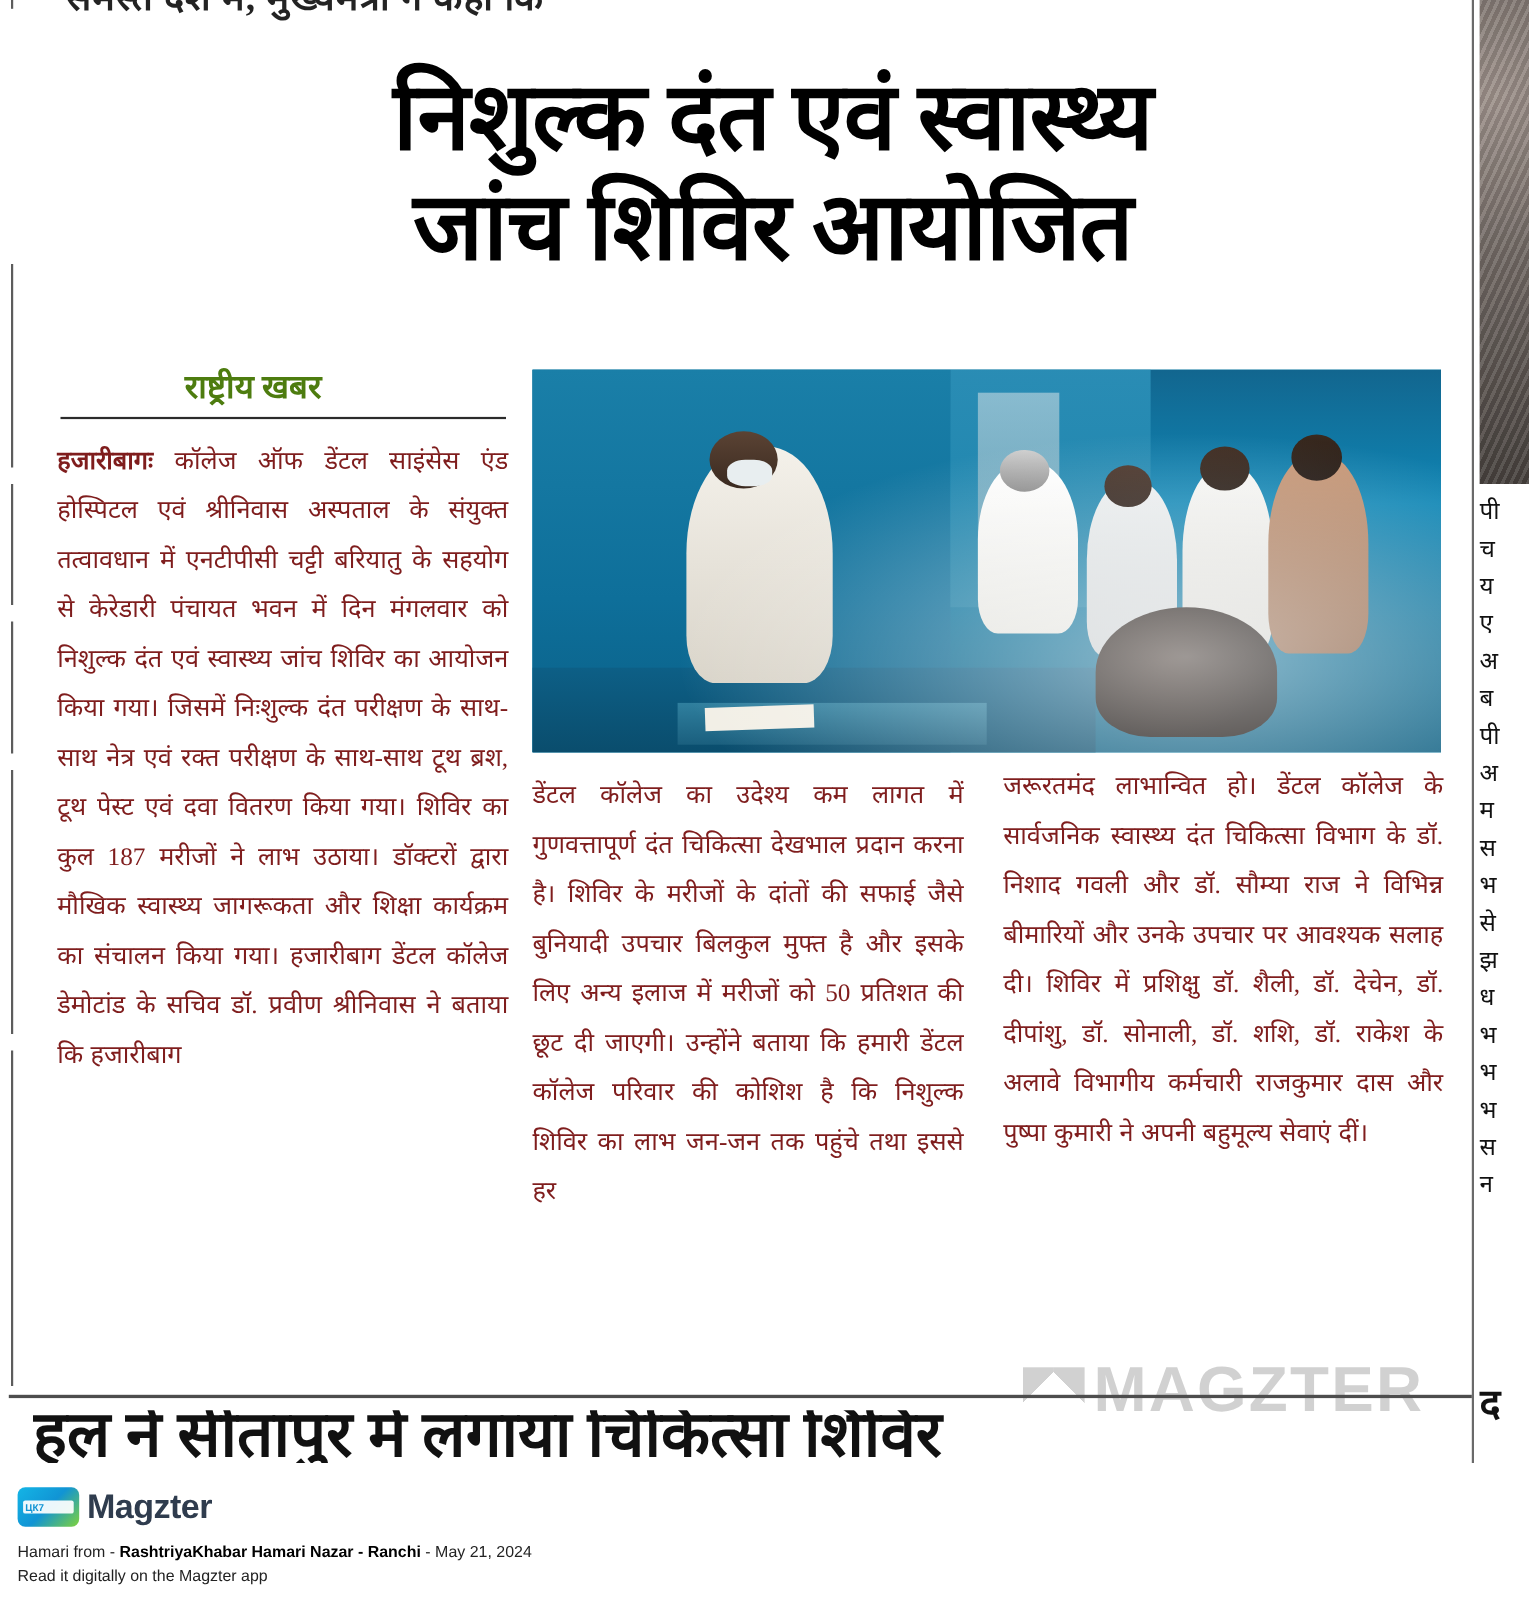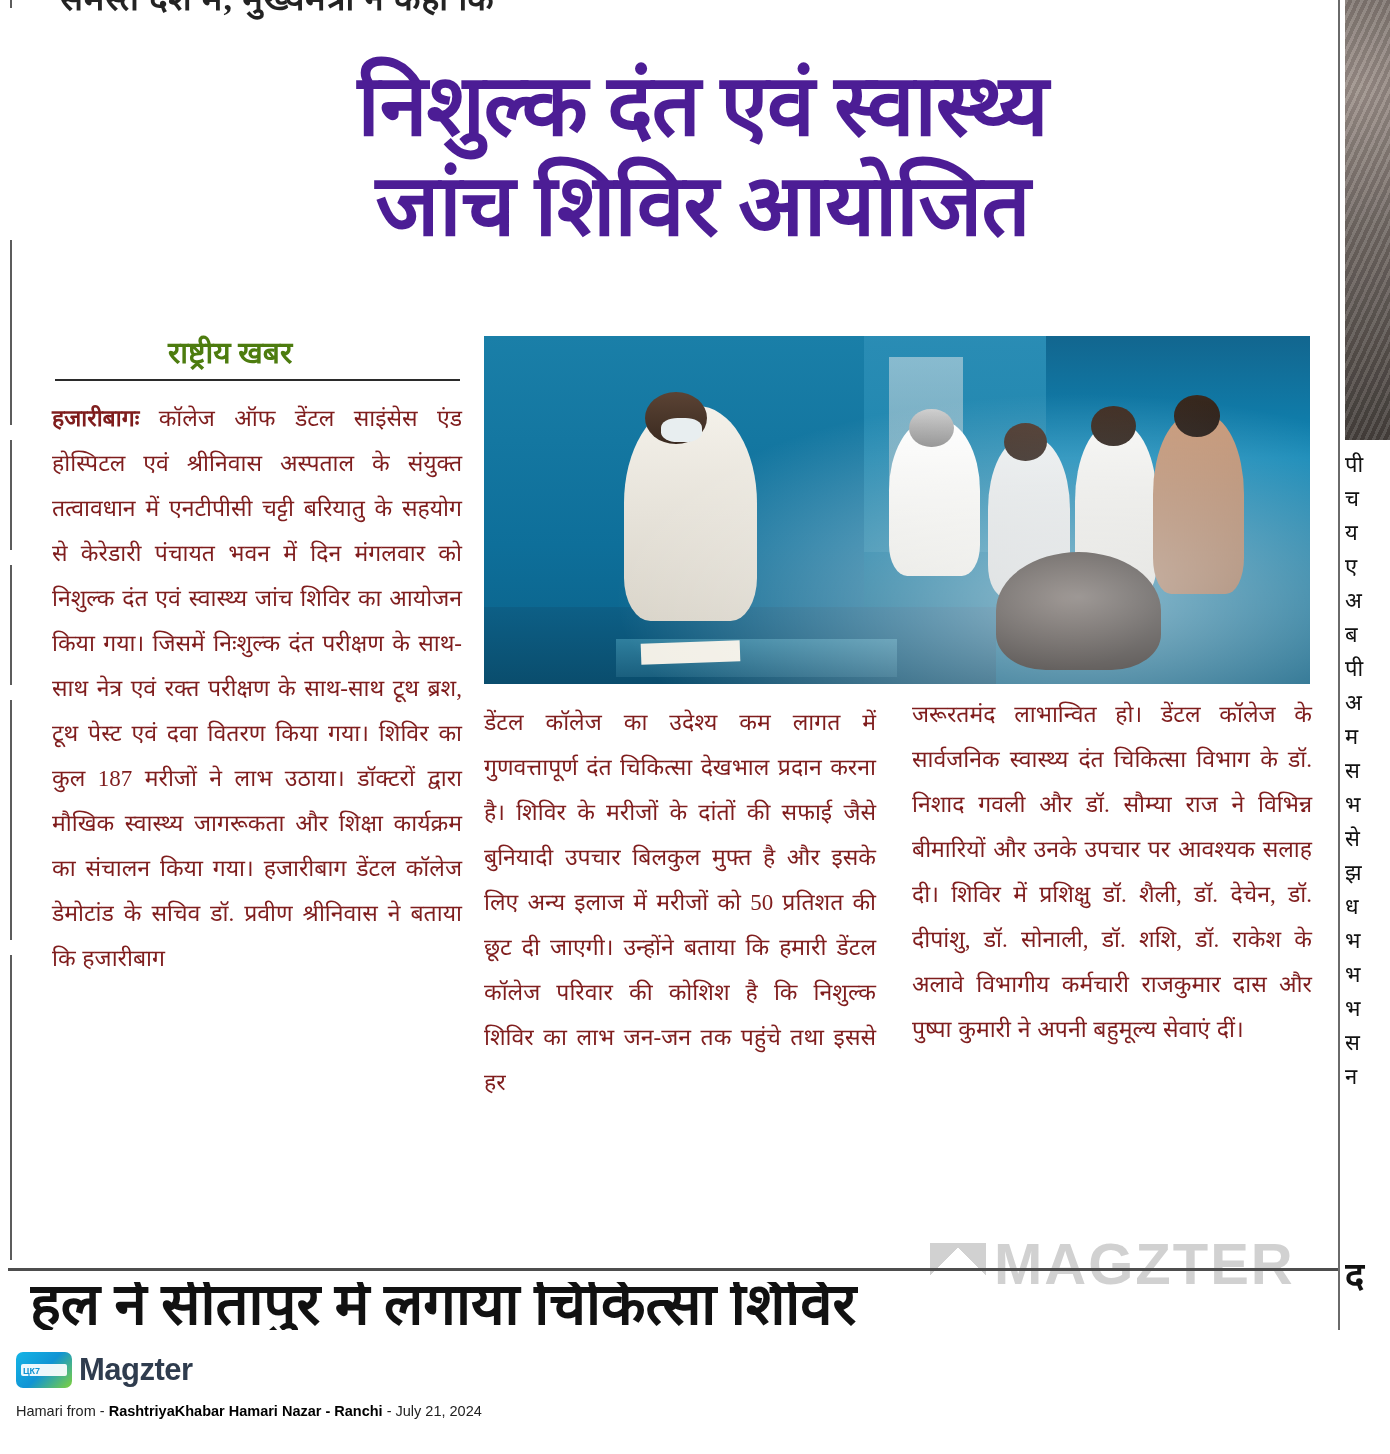--- a/index.html
+++ b/index.html
@@ -101,21 +101,21 @@
 
   
   .headline {
     position: absolute;
     top: 56px;
     left: 95px;
     width: 1215px;
     text-align: center;
     font-family: "Liberation Serif", serif;
     font-weight: bold;
-    color: #4c1d95;
+    color: #000000;
     font-size: 86px;
     line-height: 100px;
     letter-spacing: -1px;
   }
   .headline .h-line { display: block; white-space: nowrap; }
 
   
   .kicker {
     position: absolute;
     top: 336px;
@@ -435,14 +435,15 @@
 </div>
 
 <div class="footer"></div>
 <div class="footer-logo">
   <span class="fl-badge">
     <span class="fl-mini">ЦК7</span>
   </span>
   <span class="fl-word">Magzter</span>
 </div>
 <div class="footer-lines">
-  <div><span>Hamari from - </span><span class="src">RashtriyaKhabar Hamari Nazar - Ranchi</span><span> - July 21, 2024</span></div>
+  <div><span>Hamari from - </span><span class="src">RashtriyaKhabar Hamari Nazar - Ranchi</span><span> - May 21, 2024</span></div>
+  <div>Read it digitally on the Magzter app</div>
 </div>
 
 </body></html>

